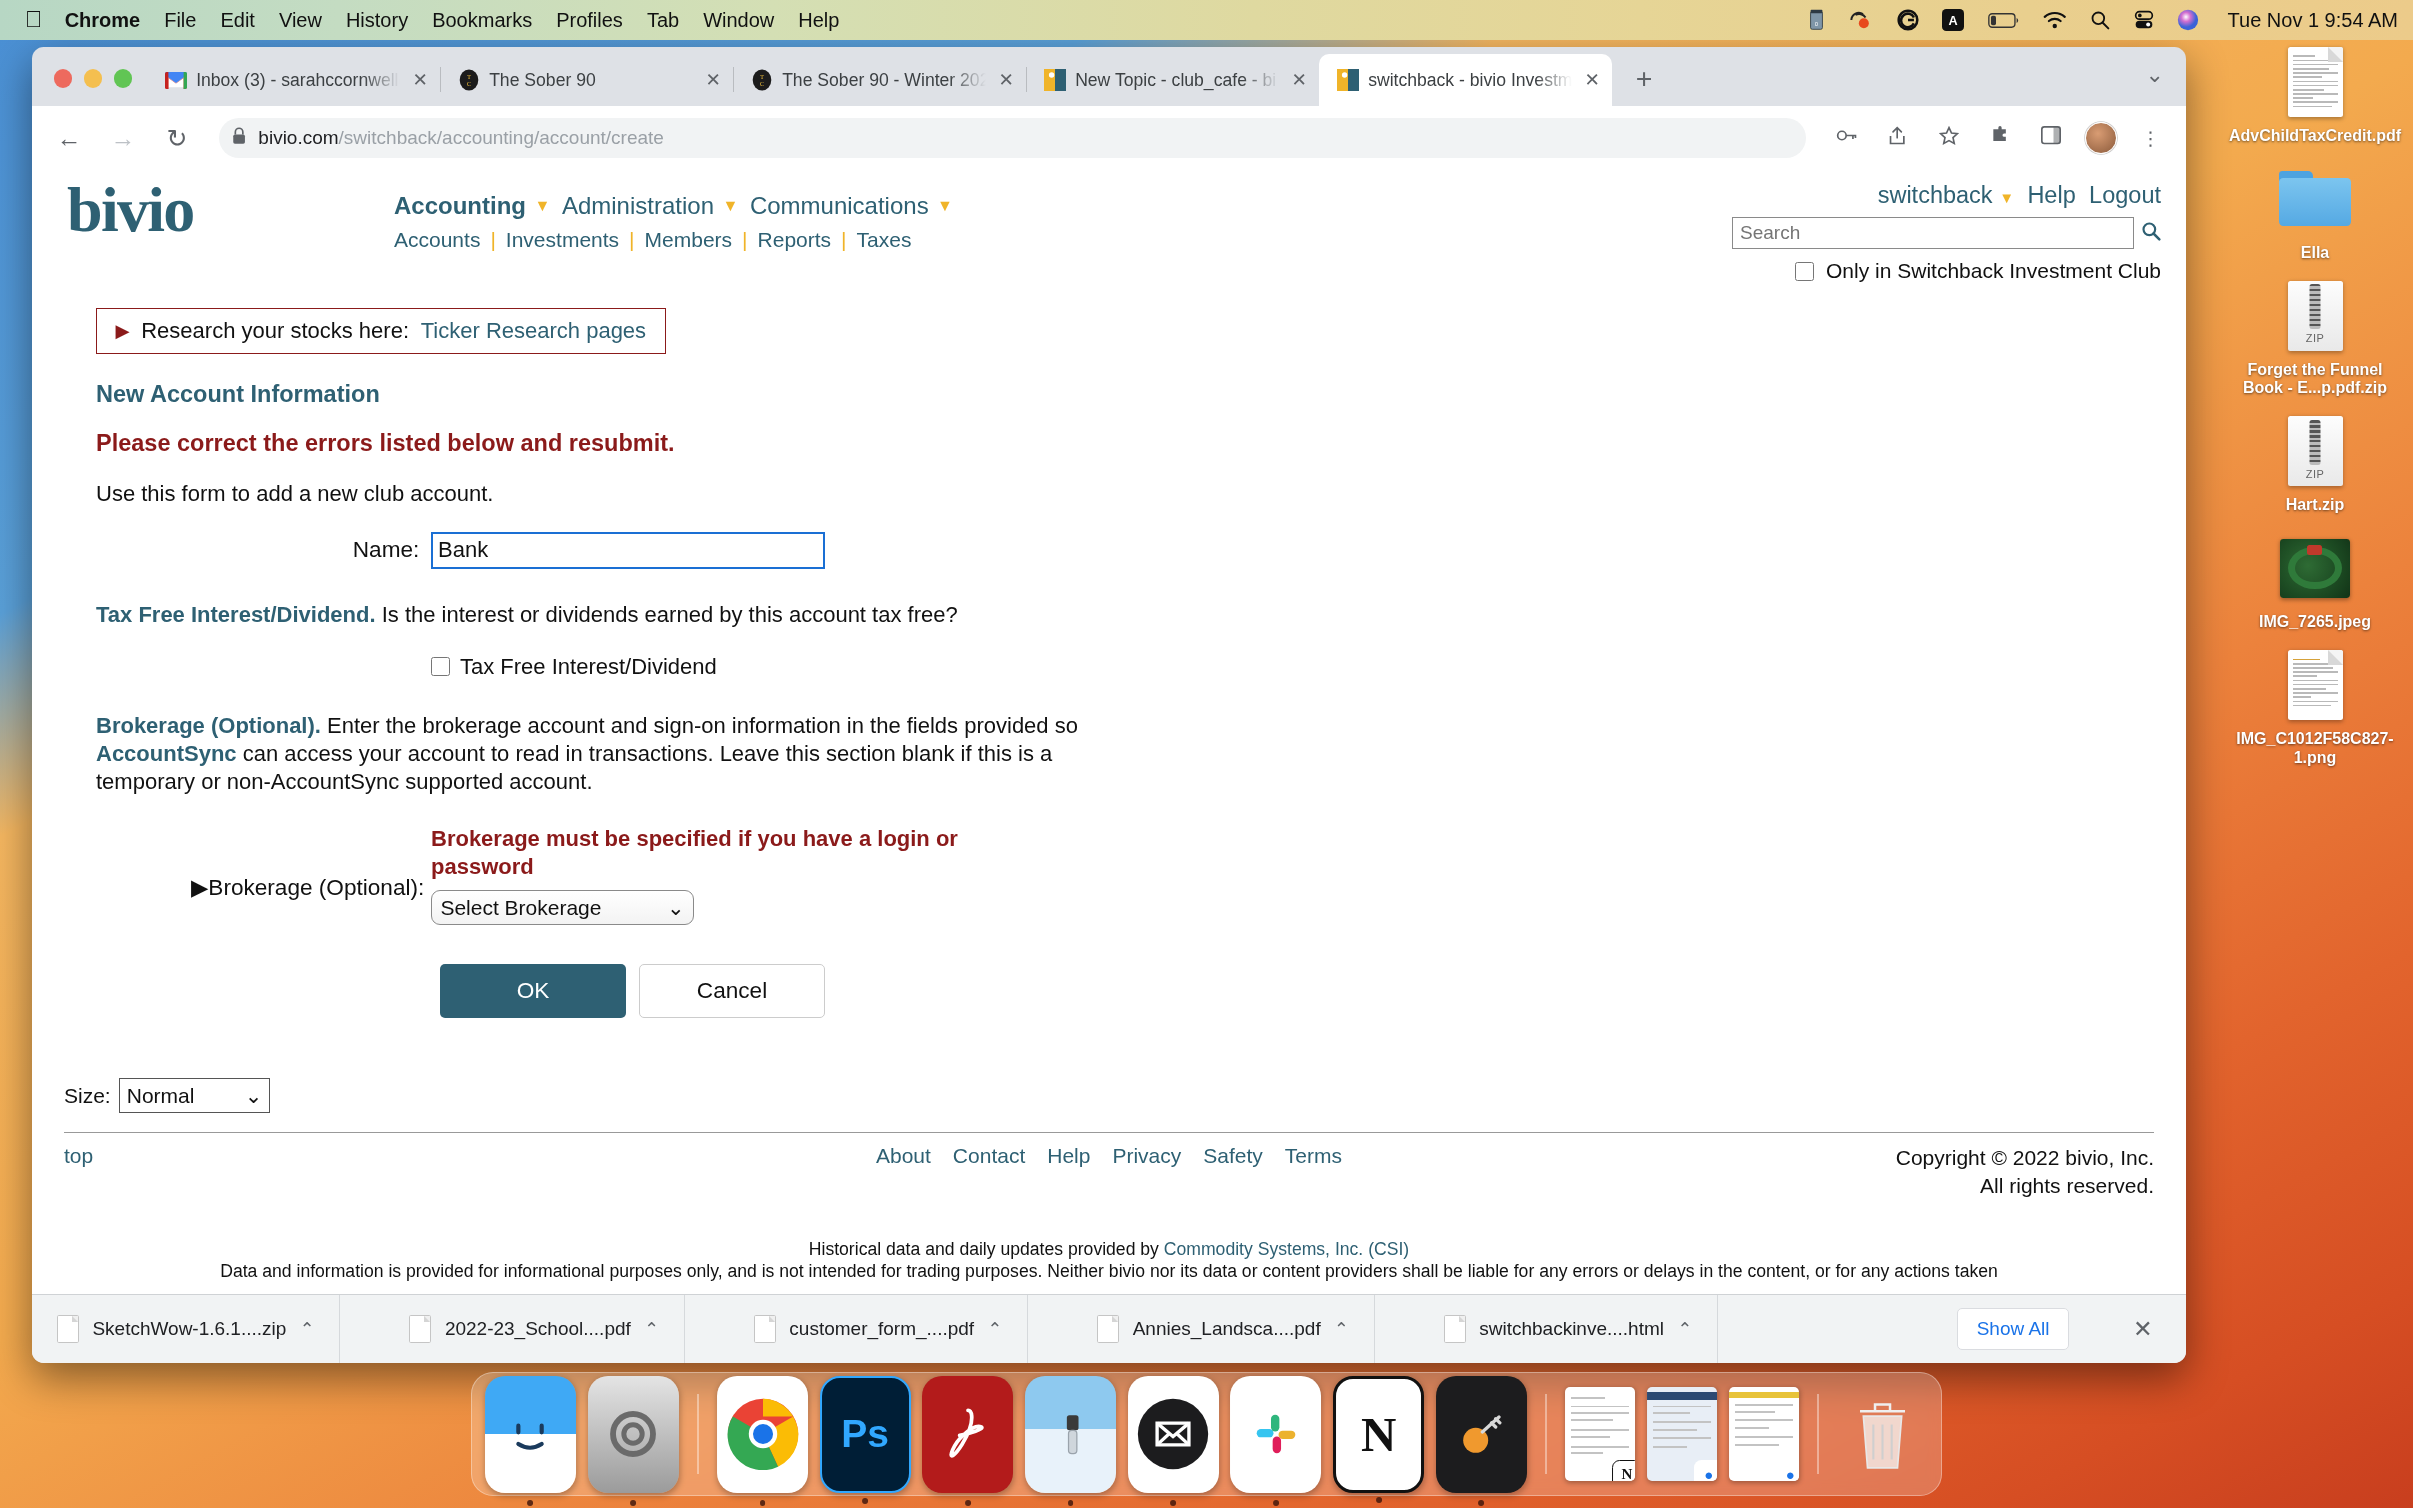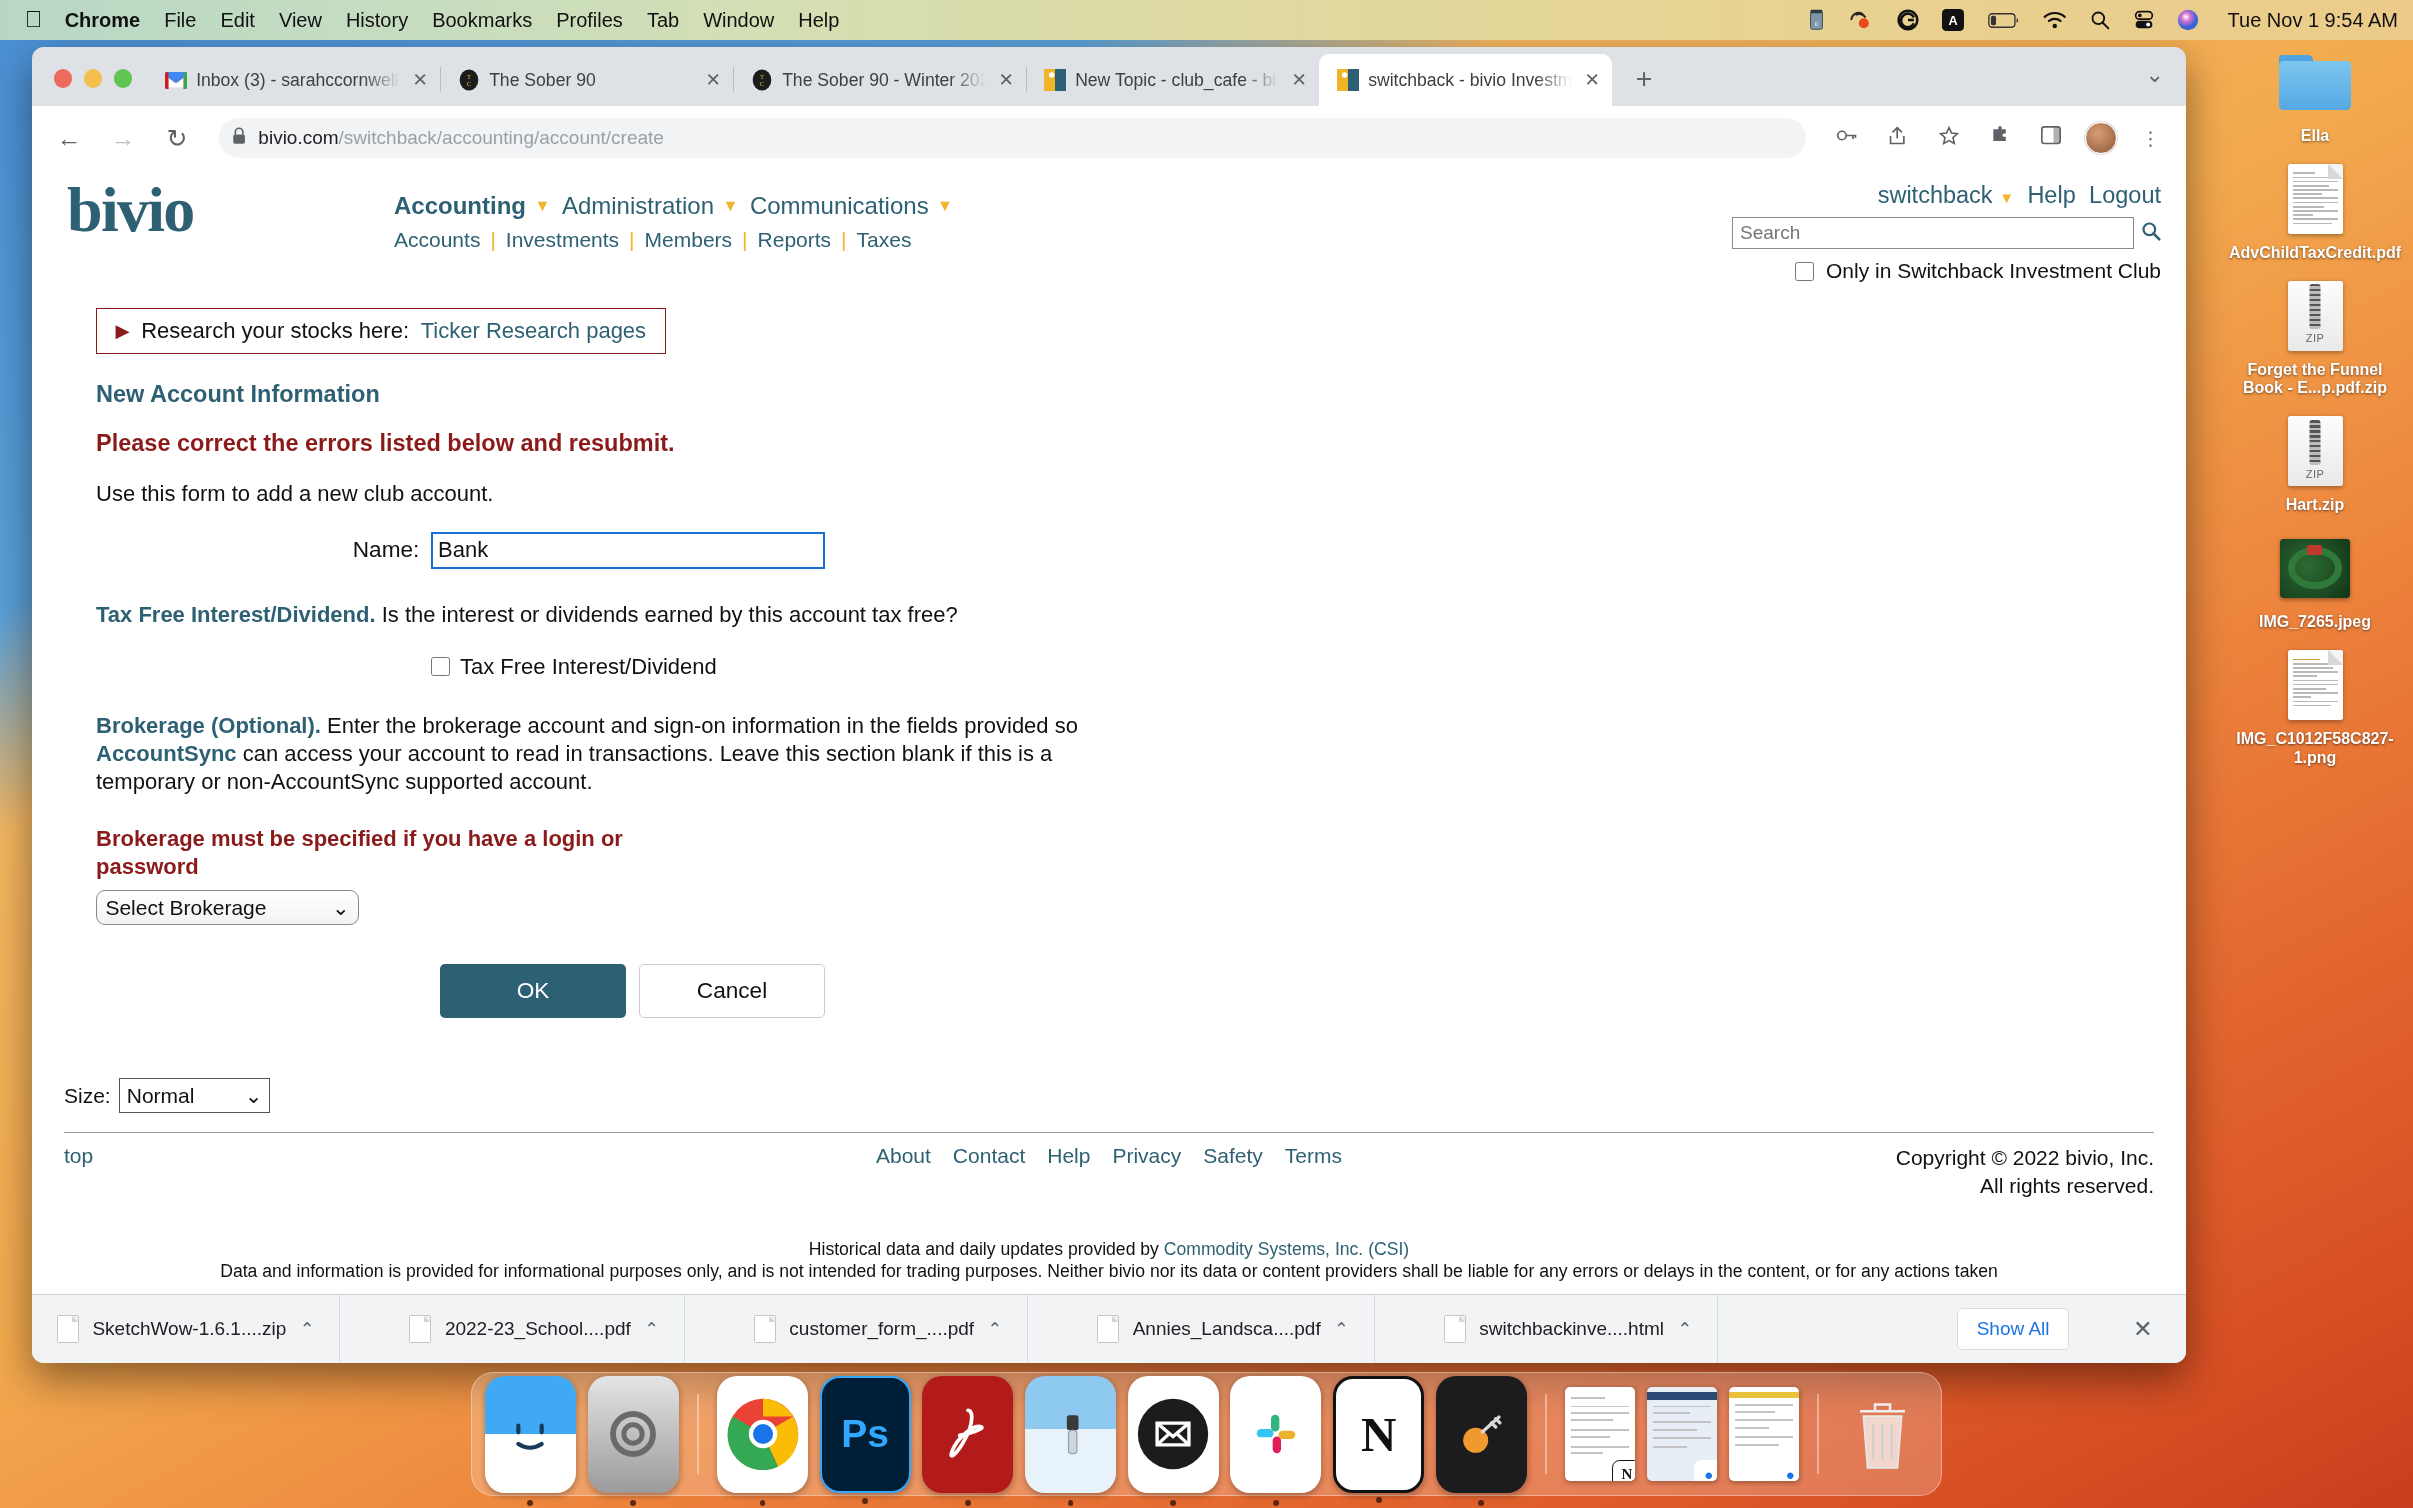--- a/index.html
+++ b/index.html
@@ -286,48 +286,48 @@
           <circle cx="13" cy="13" r="12" fill="url(#sg)"></circle>
         </svg>
     </span>
     <span class="clock">Tue Nov 1  9:54 AM</span>
   </div>
 </div>
 
 <div class="desk-icons">
   <div class="desk-icon">
     <div class="glyph">
+      <div class="doc-page">
+          <div class="doc-lines">
+            <i style="width:50%"></i>
+            <i></i>
+            <i></i>
+            <i style="width:80%"></i>
+            <i></i>
+            <i style="width:65%"></i>
+            <i></i>
+            <i></i>
+            <i style="width:70%"></i>
+            <i></i>
+            <i style="width:45%"></i>
+            <i></i>
+            <i style="width:88%"></i>
+          </div>
+        </div>
+    </div>
+    <div class="lbl">AdvChildTaxCredit.pdf</div>
+  </div>
+  <div class="desk-icon">
+    <div class="glyph">
         <div class="folder-ico">
           <div class="tab"></div>
           <div class="body"></div>
         </div>
       </div>
     <div class="lbl">Ella</div>
-  </div>
-  <div class="desk-icon">
-    <div class="glyph">
-      <div class="doc-page">
-          <div class="doc-lines">
-            <i style="width:50%"></i>
-            <i></i>
-            <i></i>
-            <i style="width:80%"></i>
-            <i></i>
-            <i style="width:65%"></i>
-            <i></i>
-            <i></i>
-            <i style="width:70%"></i>
-            <i></i>
-            <i style="width:45%"></i>
-            <i></i>
-            <i style="width:88%"></i>
-          </div>
-        </div>
-    </div>
-    <div class="lbl">AdvChildTaxCredit.pdf</div>
   </div>
   <div class="desk-icon">
     <div class="glyph">
         <div class="zip-ico">
           <div class="zipper"></div>
           <div class="z">ZIP</div>
         </div>
       </div>
     <div class="lbl">Forget the Funnel Book - E...p.pdf.zip</div>
   </div>
@@ -578,20 +578,21 @@
       <div class="cbx-row">
         <span class="cbx"></span>
         <span>Tax Free Interest/Dividend</span>
       </div>
 
       <div class="sect-p">
         <b>Brokerage (Optional).</b><span> Enter the brokerage account and sign-on information in the fields provided so </span><b>AccountSync</b><span> can access your account to read in transactions. Leave this section blank if this is a temporary or non-AccountSync supported account.</span>
       </div>
 
       <div class="brkrow">
+        <div class="brklbl">▶Brokerage (Optional):</div>
         <div class="brkcol">
           <div class="brk-err">Brokerage must be specified if you have a login or password</div>
           <div class="selbox">
             <span>Select Brokerage</span>
             <span>⌄</span>
           </div>
         </div>
       </div>
 
       <div class="btnrow">

